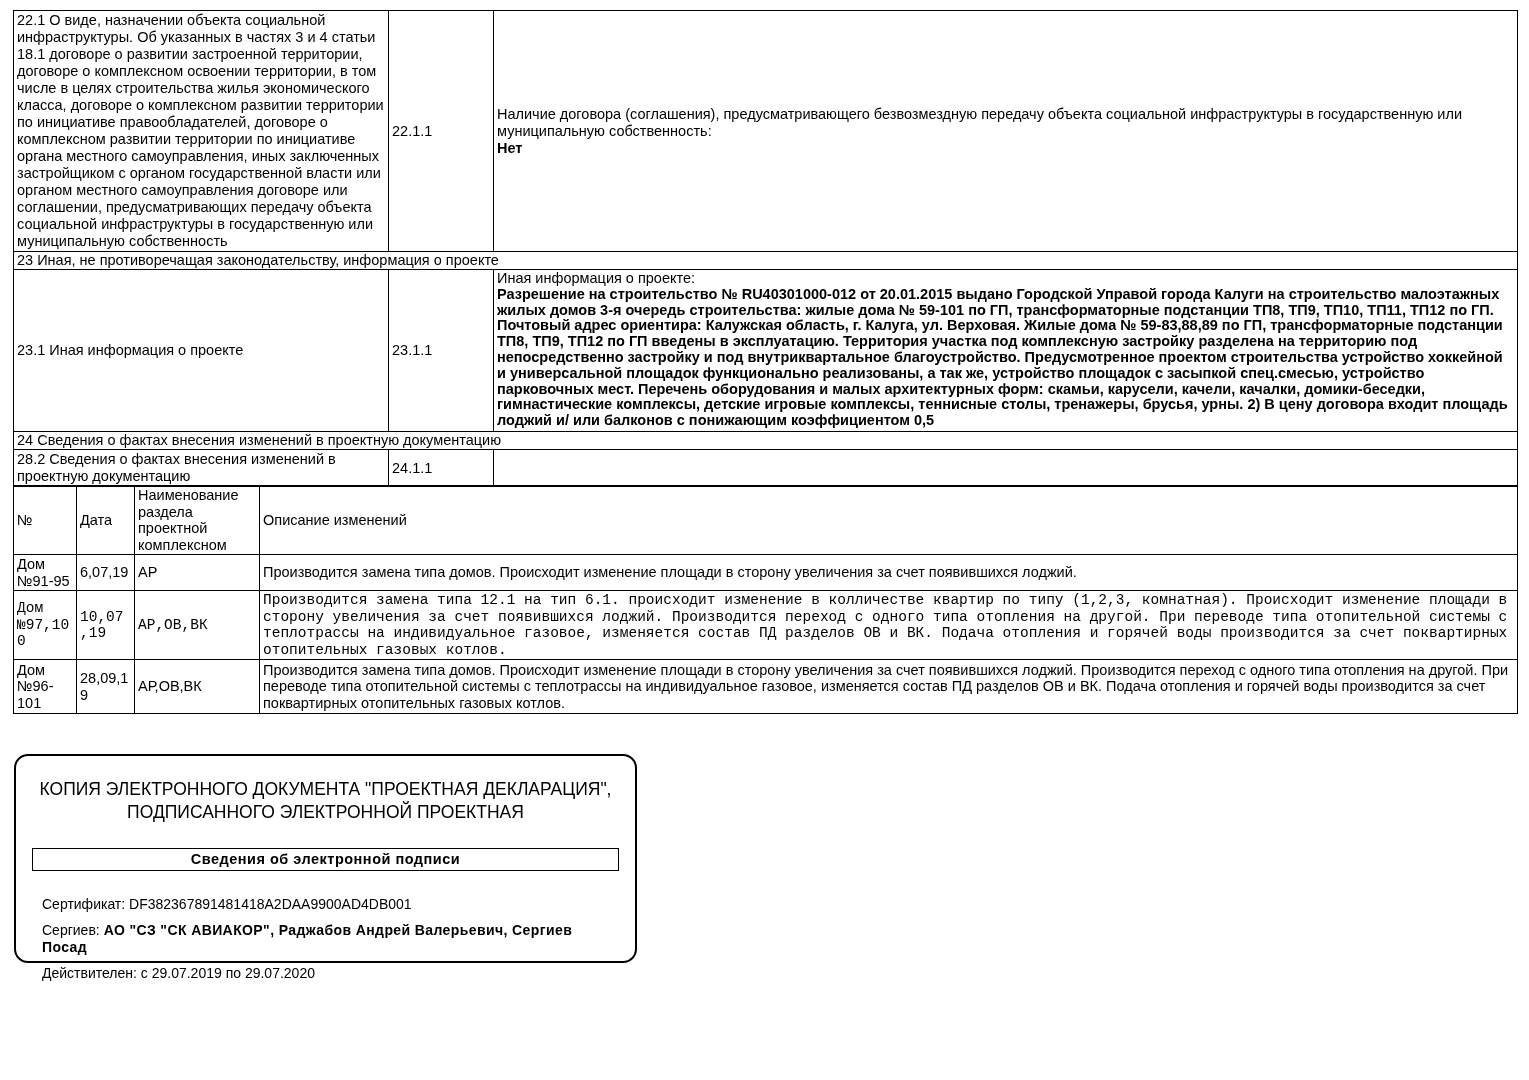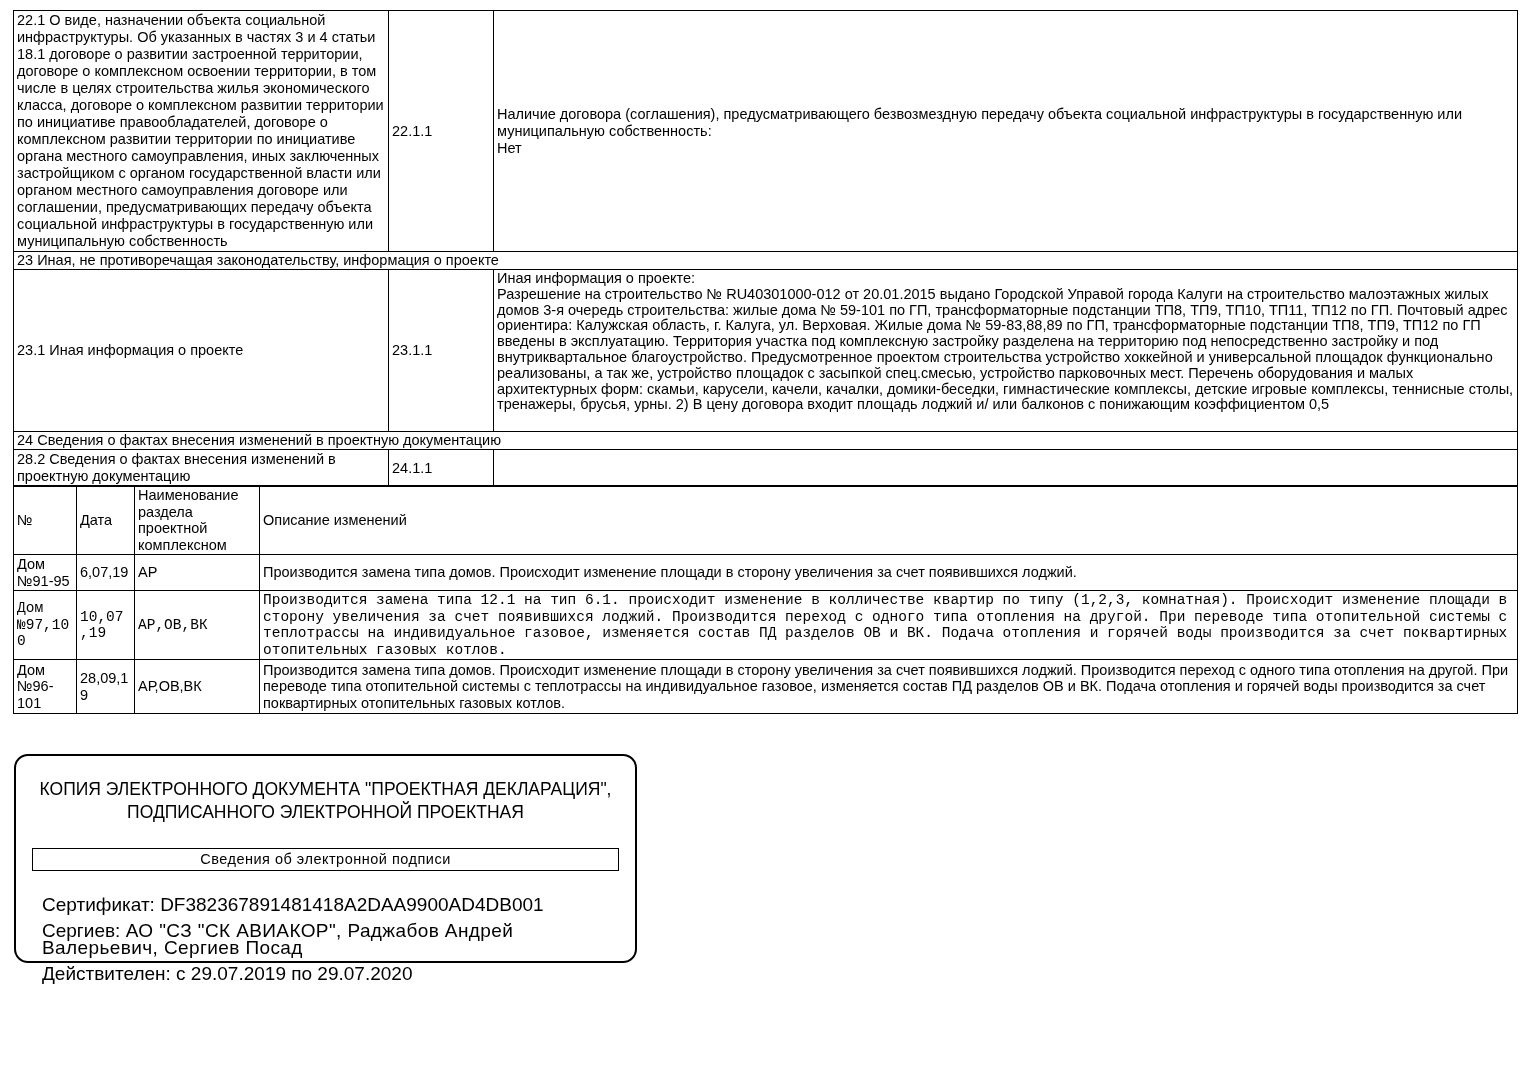--- a/index.html
+++ b/index.html
@@ -21,21 +21,21 @@
     border: 1.5px solid #000;
     padding: 1px 3px;
     font-size: 14.5px;
     line-height: 17px;
     vertical-align: middle;
     text-align: left;
     font-weight: normal;
     word-wrap: break-word;
   }
   .v-top { vertical-align: top; }
-  .bold { font-weight: normal; }
+  .bold { font-weight: bold; }
   .tight { line-height: 15.8px; }
   .section-row td { height: 18px; padding: 0 3px; }
   .r-22 { height: 221px; }
   .r-23 { height: 162px; }
   .r-24 { height: 34px; }
   .ch-head { height: 65px; }
   .ch-r1 { height: 35px; }
   .ch-r2 { height: 51px; font-family: Liberation Mono, monospace; }
   .ch-r3 { height: 54px; }
   #changes-table td { line-height: 16.5px; }
@@ -49,26 +49,26 @@
   .sig-title {
     text-align: center;
     font-size: 17.5px;
     line-height: 23px;
     margin-top: 22px;
   }
   .sig-subtitle {
     margin: 24px 16px 0 16px;
     border: 1.5px solid #000;
     text-align: center;
-    font-weight: normal;
+    font-weight: bold;
     font-size: 14.5px;
     letter-spacing: 0.5px;
     padding: 2px 0 3px 0;
   }
-  .sig-lines { margin: 25px 20px 0 26px; font-size: 19px; line-height: 17px; }
+  .sig-lines { margin: 25px 20px 0 26px; font-size: 14px; line-height: 17px; }
   .sig-line + .sig-line { margin-top: 9px; }
   .sig-line .bold { letter-spacing: 0.4px; }
 </style>
 </head>
 <body>
 
 <div>
 
   <table id="main-table">
     <colgroup>

